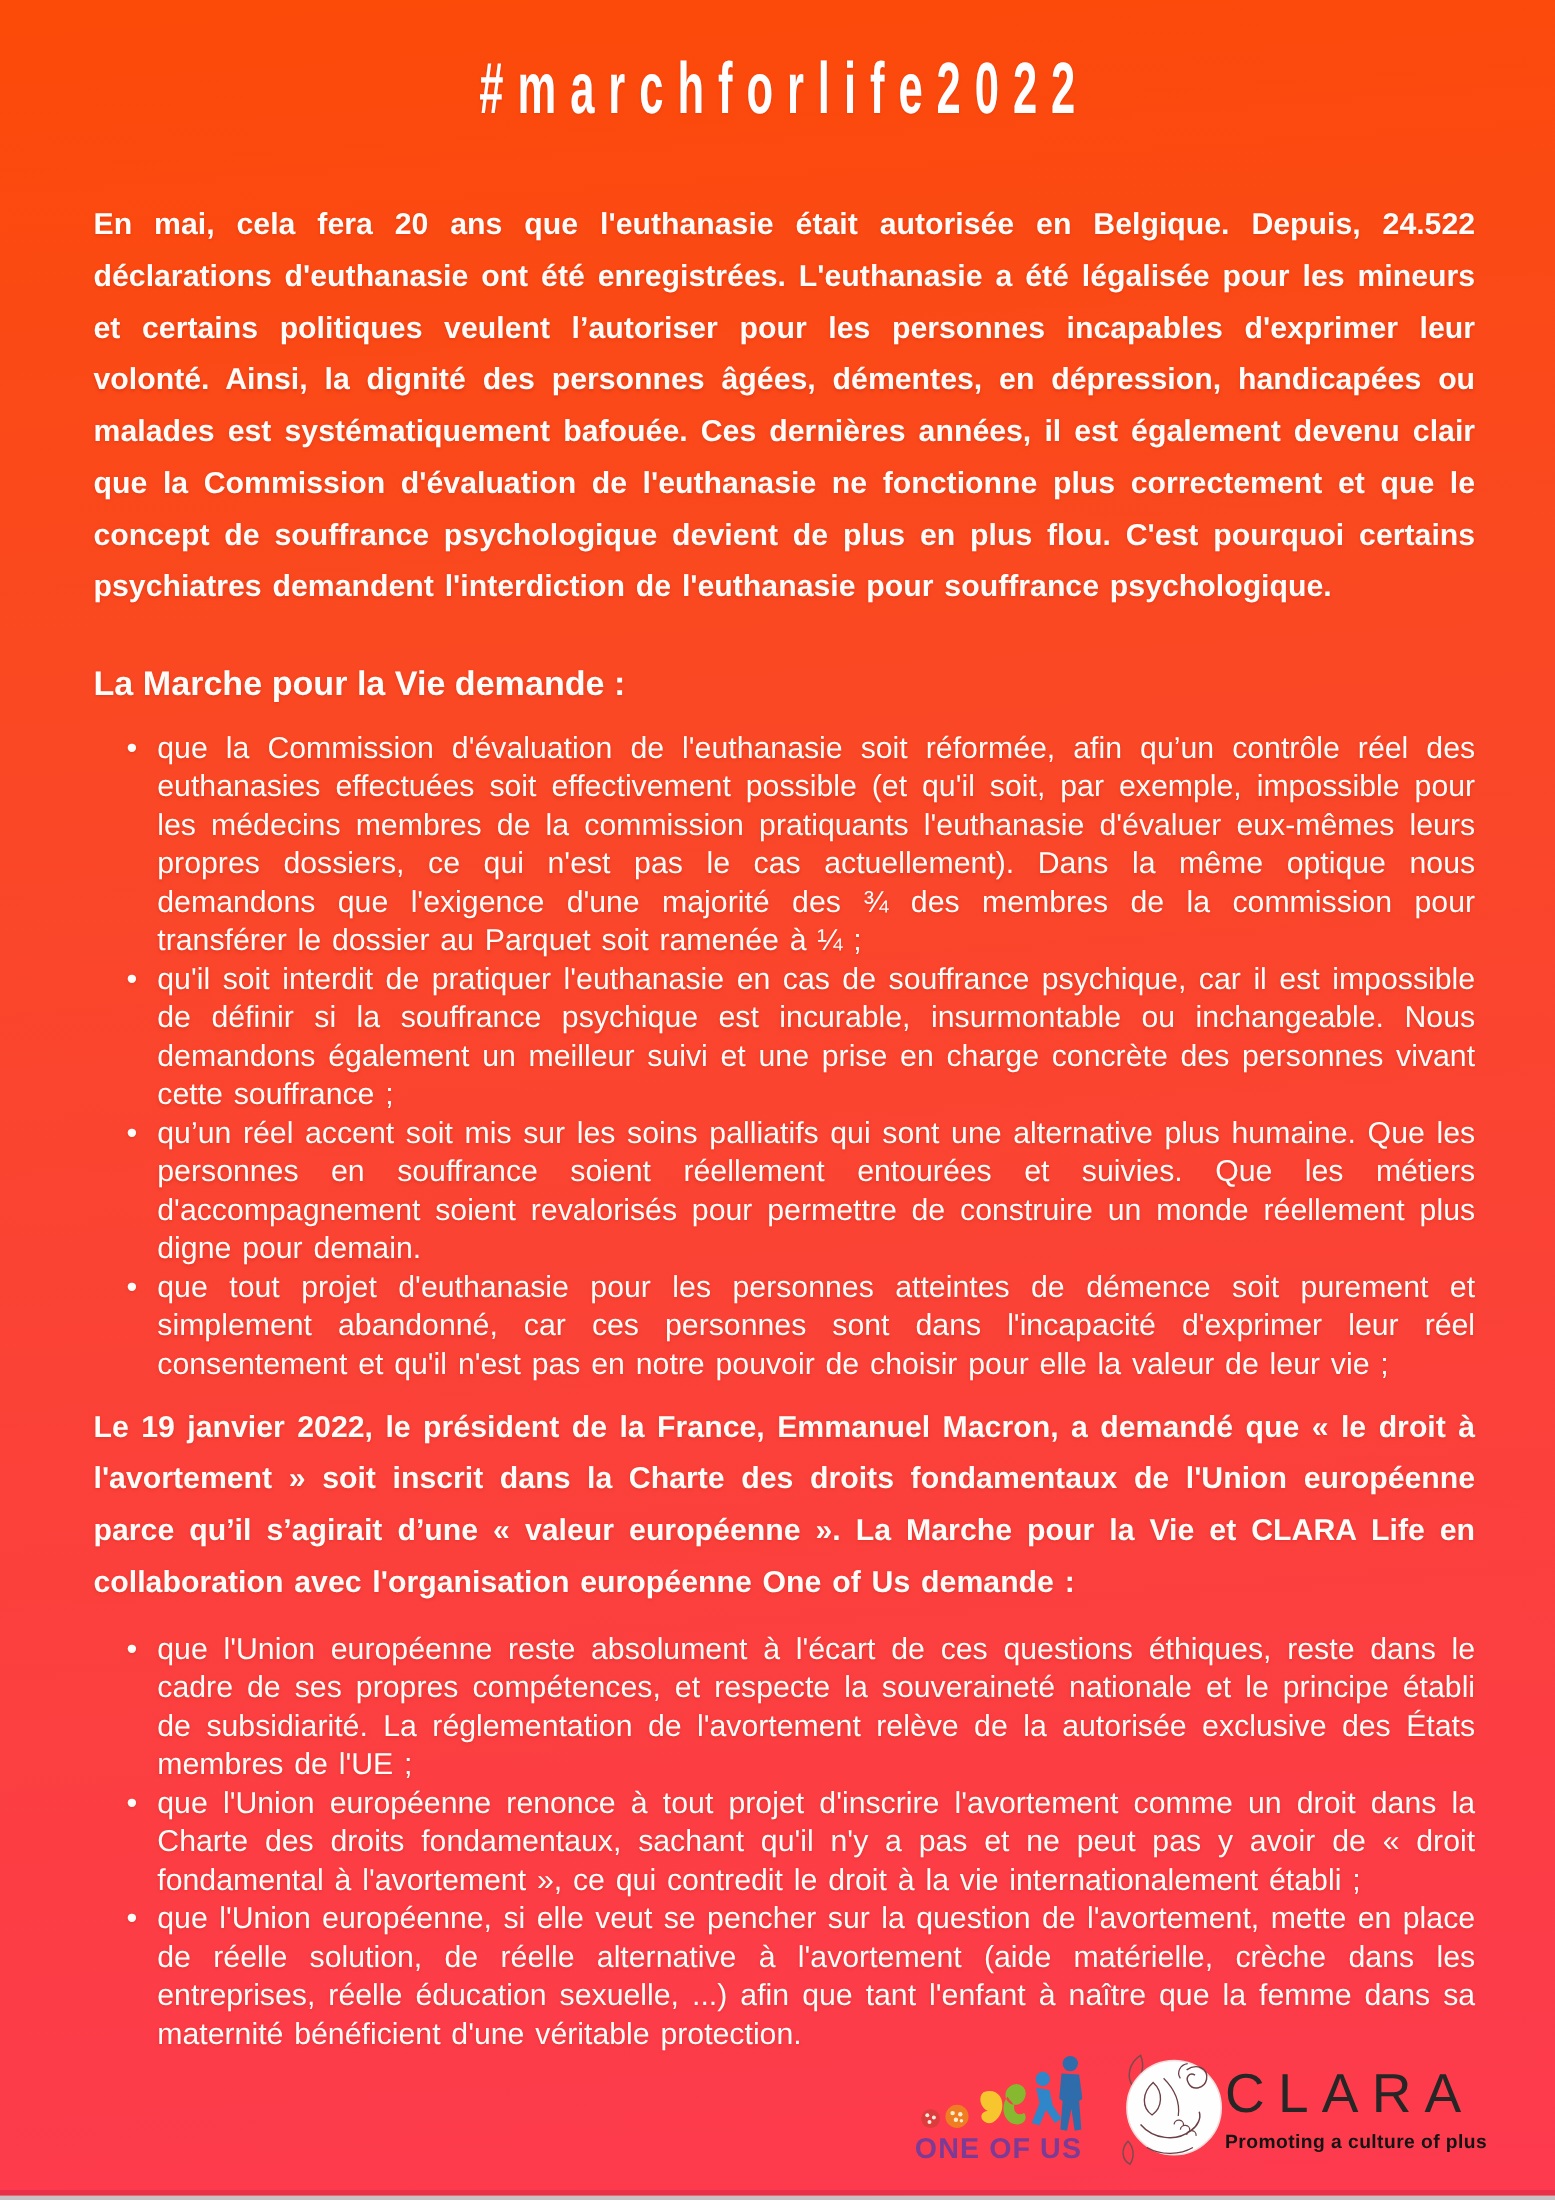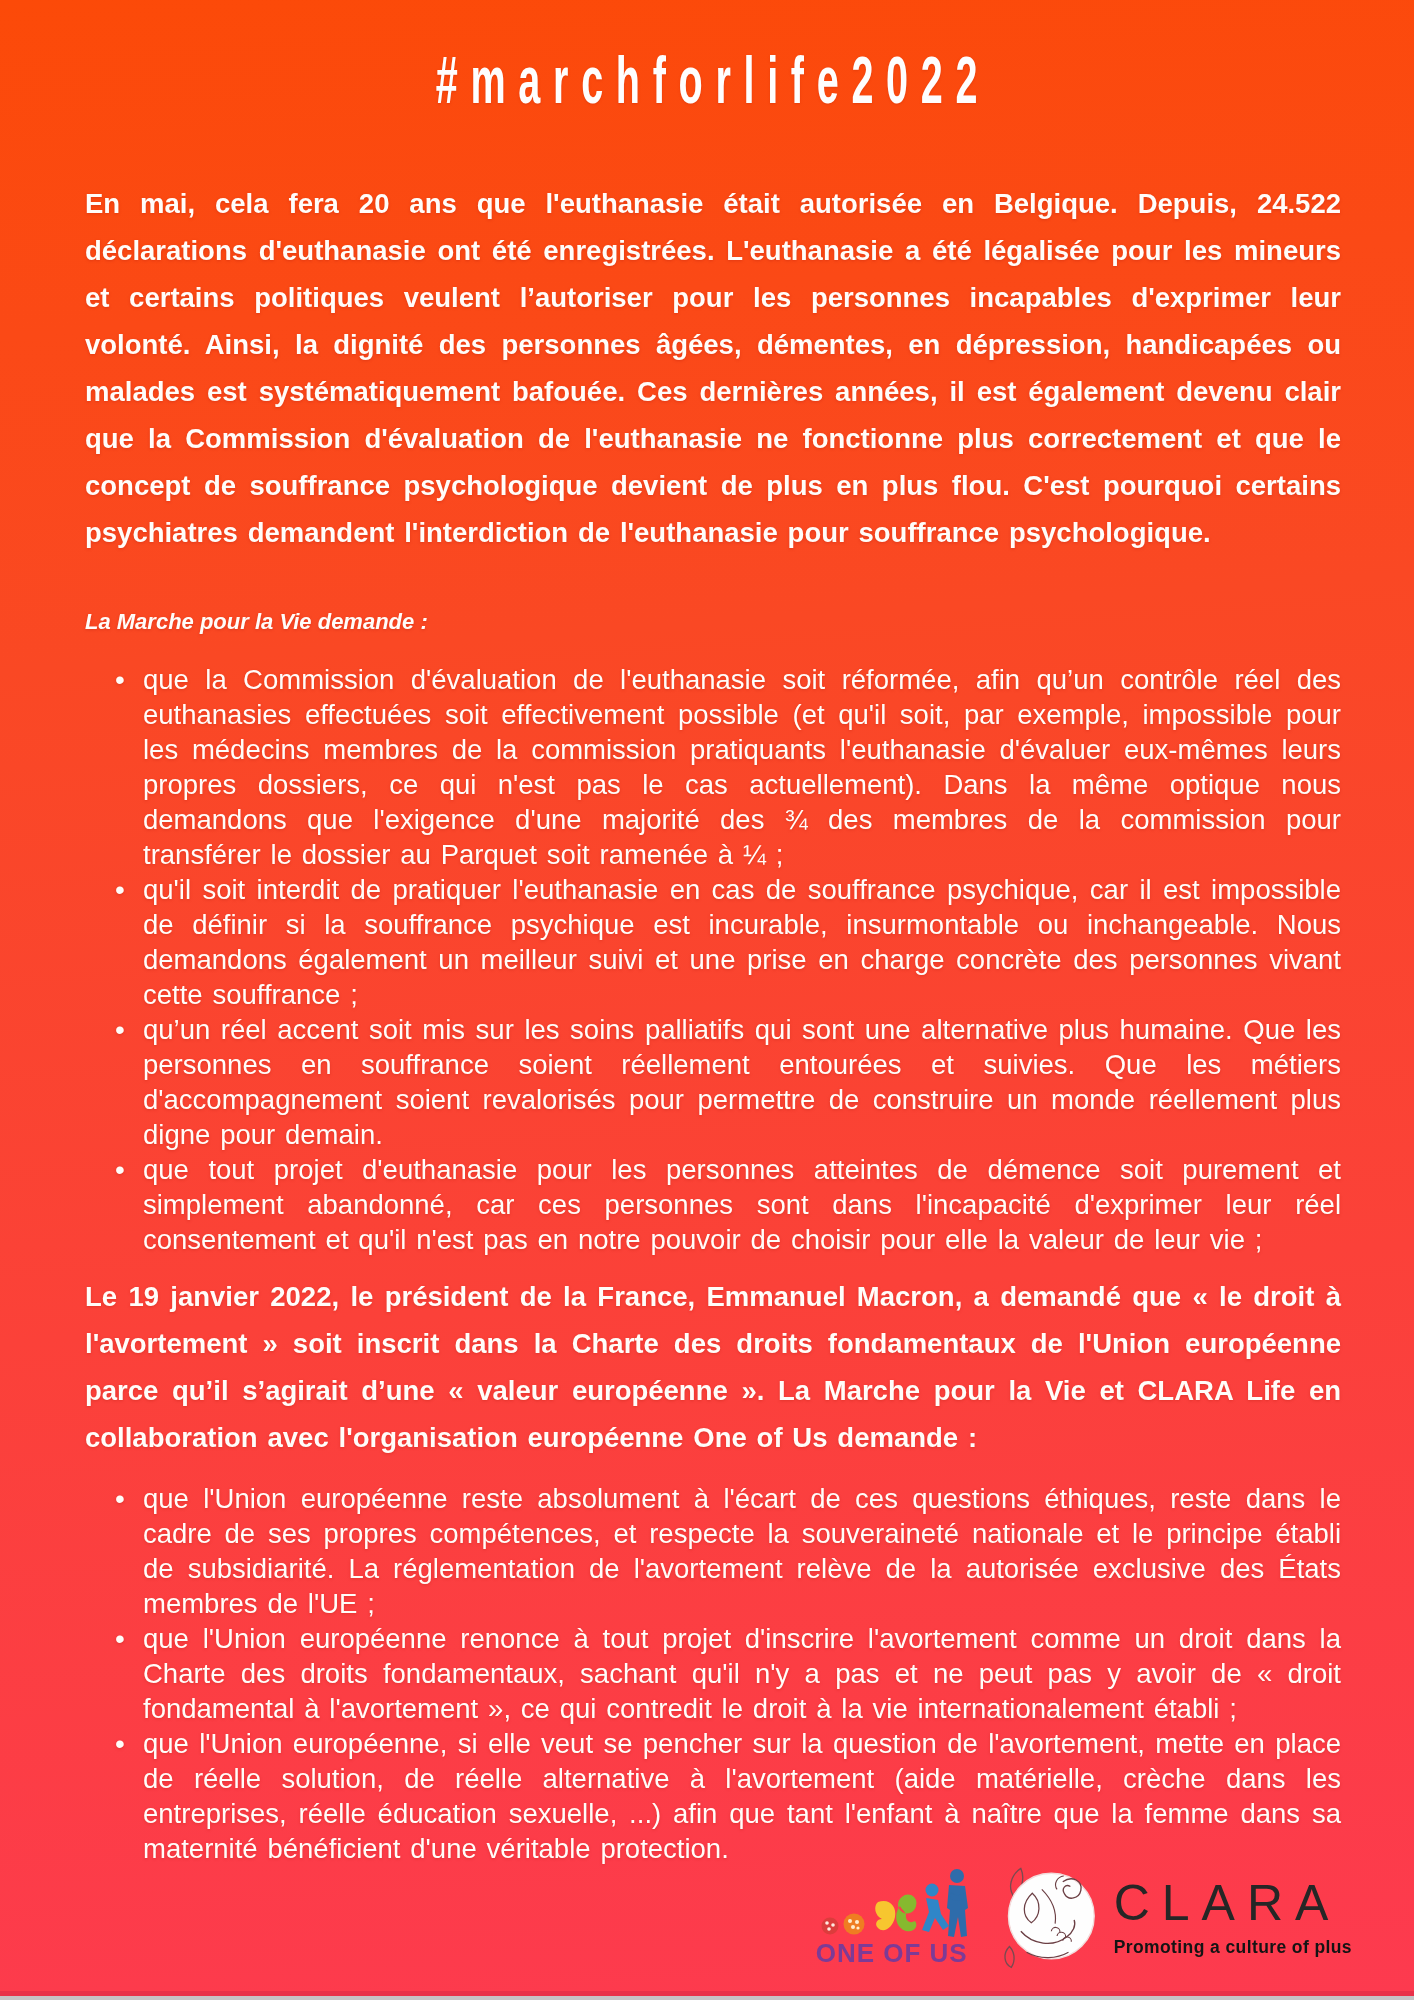--- a/index.html
+++ b/index.html
@@ -39,25 +39,24 @@
     font-size:27.5px;
     line-height:47px;
     font-weight:bold;
     text-align:justify;
     word-spacing:0.08em;
     text-shadow:0 1px 3px rgba(180,30,15,0.35);
   }
   .intro{margin-top:62px;}
   .section-heading{
     margin:46px 0 0 0;
-    font-size:22px;
+    font-size:31px;
     line-height:40px;
     font-weight:bold;
     text-shadow:0 1px 3px rgba(180,30,15,0.35);
-    font-style:italic;
   }
   ul.demands{
     list-style:none;
     margin:20px 0 0 0;
     padding:0;
   }
   ul.demands li{
     position:relative;
     margin:0;
     padding-left:58px;
@@ -90,21 +89,21 @@
   }
   .oneofus-wordmark{
     margin-top:-10px;
     font-size:26px;
     font-weight:bold;
     letter-spacing:1px;
     color:#7d3b96;
     white-space:nowrap;
   }
   .clara{
-    display:flex;align-items:center;gap:16px;
+    display:flex;align-items:center;
   }
   .clara-text{display:flex;flex-direction:column;}
   .clara-name{
     font-size:50px;
     line-height:52px;
     font-weight:normal;
     letter-spacing:12px;
     color:#262626;
     white-space:nowrap;
   }

